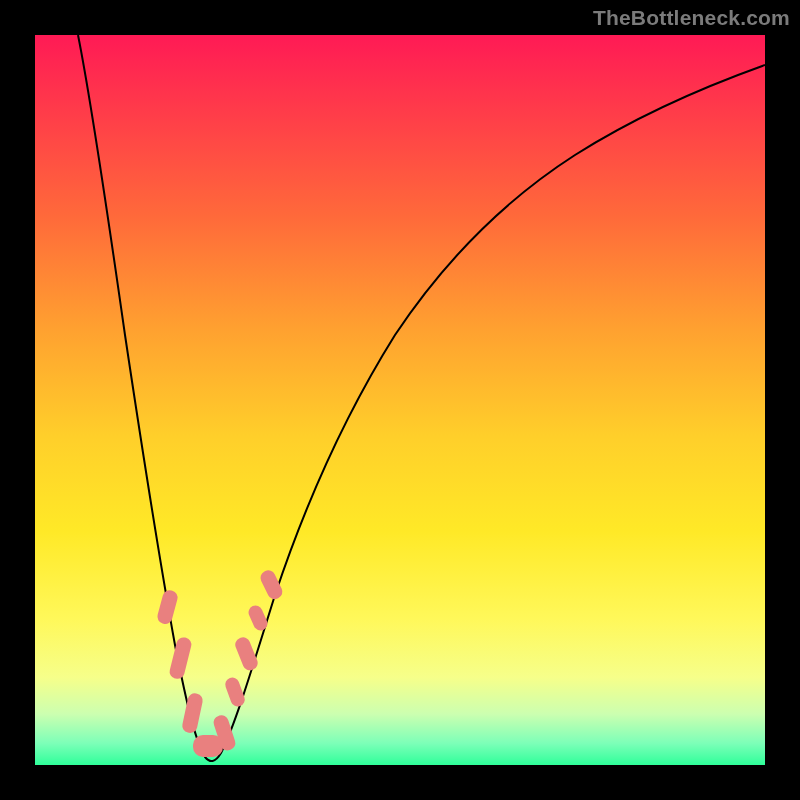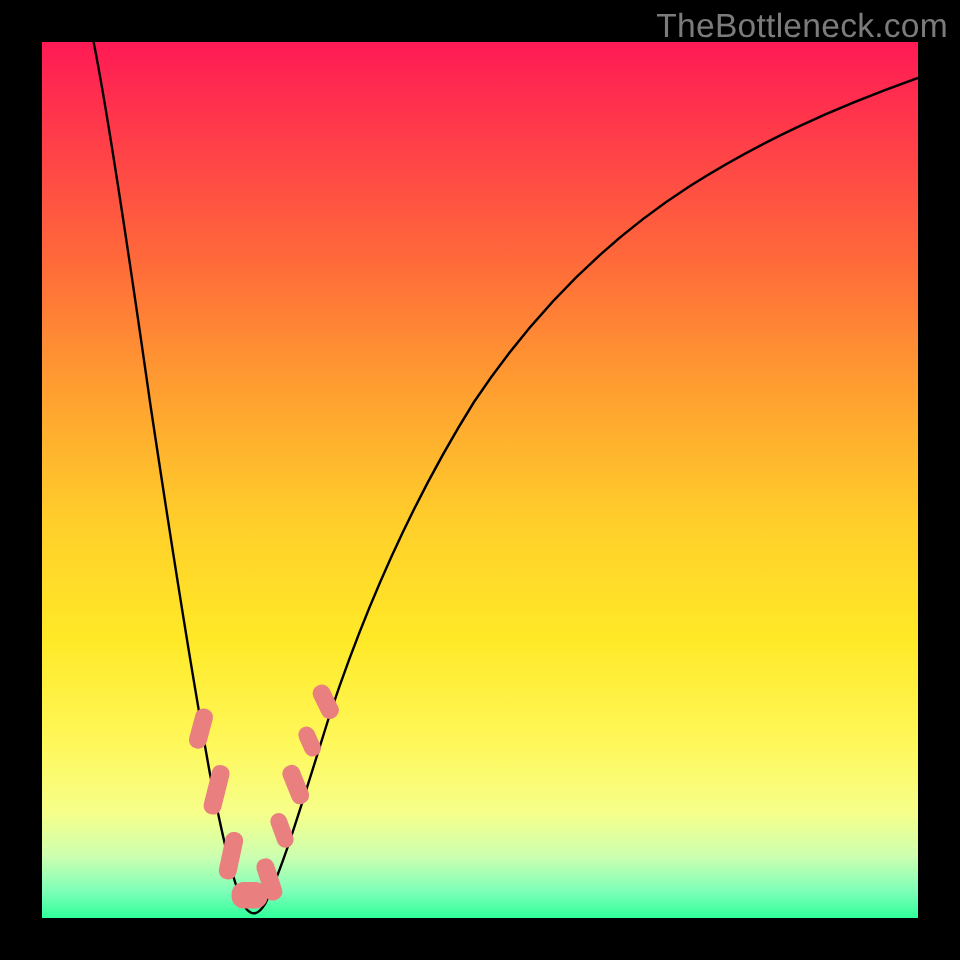--- a/index.html
+++ b/index.html
@@ -54,22 +54,22 @@
   }
   .curve .blob {
     fill: #e9807f;
     stroke: none;
   }
   .watermark {
     position: absolute;
     top: 6px;
     right: 10px;
     color: #7b7b7b;
-    font-size: 28px;
-    font-weight: 400;
+    font-size: 21px;
+    font-weight: 700;
     letter-spacing: 0.2px;
     user-select: none;
   }
 </style>
 </head>
 <body>
 
 <div class="frame">
 
   <div class="plot-area">

